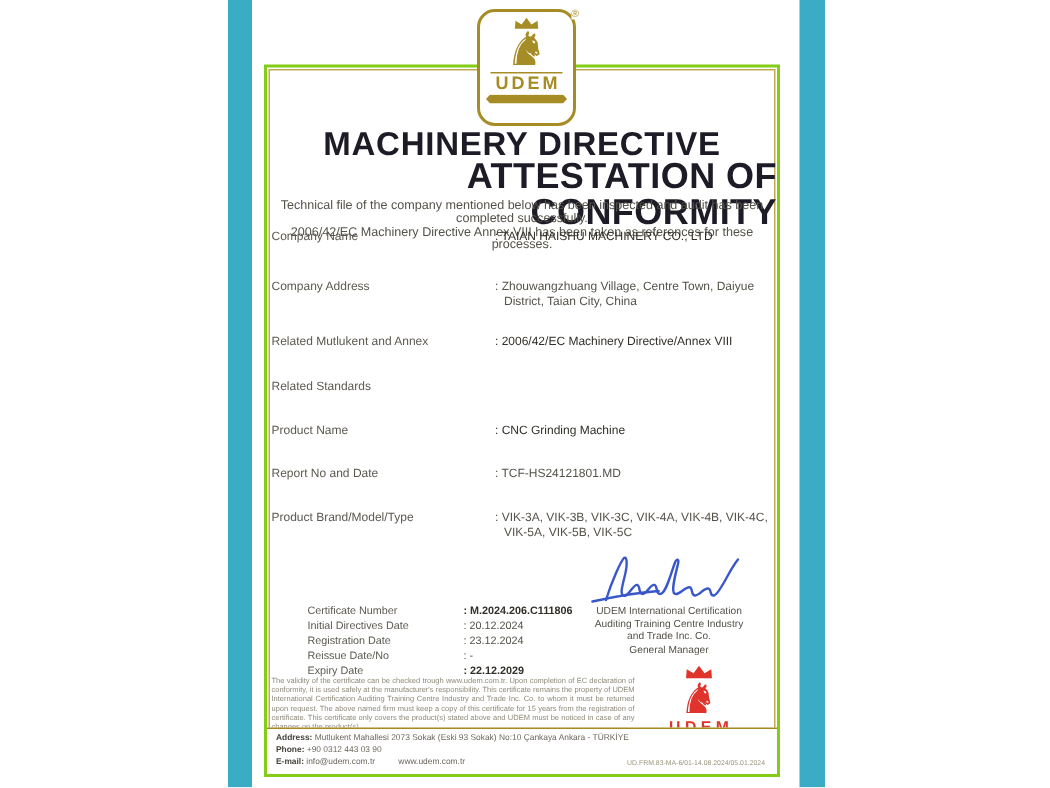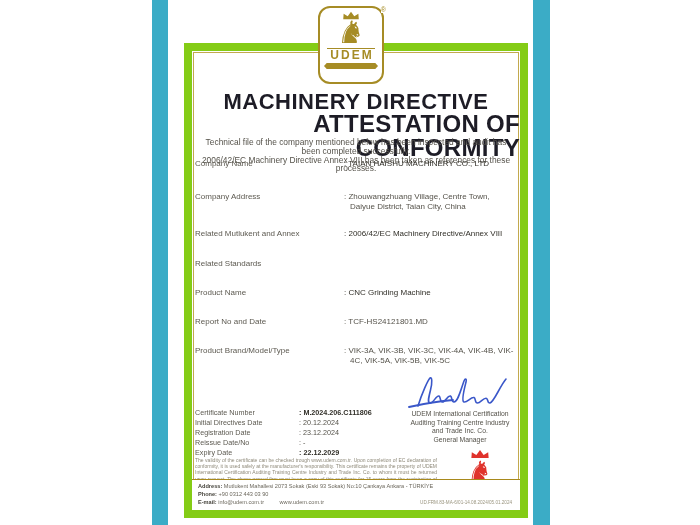--- a/index.html
+++ b/index.html
@@ -4,22 +4,22 @@
 <style>
   html,body { margin:0; padding:0; background:#ffffff; }
   .stage {
     position:relative; width:700px; height:525px; background:#ffffff;
     font-family:"Liberation Sans", sans-serif; overflow:hidden;
   }
   .teal-bar { position:absolute; top:0; bottom:0; background:#3BACC6; }
   .teal-bar.left  { left:152px; width:16px; }
   .teal-bar.right { left:533px; width:17px; }
 
-  .frame { position:absolute; left:184px; top:43px; width:344px; height:475px;
-           border:8px solid #84cc16; box-sizing:border-box; }
+  .frame { position:absolute; left:176px; top:43px; width:344px; height:475px;
+           border:2px solid #84cc16; box-sizing:border-box; }
   .frame-liner { position:absolute; inset:1px; border:1px solid #C3A94E; pointer-events:none; }
 
   
   .logo-top { position:absolute; left:318px; top:6px; width:66px; height:78px;
     background:#ffffff; border:2px solid #A68C25; border-radius:12px; z-index:5;
     display:flex; flex-direction:column; align-items:center; box-sizing:border-box; }
   .logo-top .crown { margin-top:3px; }
   .horse { display:inline-block; transform:scaleX(-1); line-height:0.9; }
   .logo-top .horse { font-size:31px; color:#A68C25; margin-top:-1px; }
   .logo-top .rule { width:48px; border-top:1.4px solid #A68C25; margin-top:1px; }
@@ -45,21 +45,21 @@
   .field-value { flex:1; font-size:8px; color:#55524A; text-indent:-6px; padding-left:6px;
     line-height:9.5px; max-width:232px; }
   .field-value.bold { font-weight:normal; color:#312F28; }
 
   
   .sig-svg { position:absolute; left:213px; top:321px; }
   .sig-text { position:absolute; left:198px; top:359px; width:140px; text-align:center;
     font-size:6.8px; line-height:8.6px; color:#55524A; }
 
   
-  .cert-row { position:absolute; left:3px; display:flex; }
+  .cert-row { position:absolute; left:3px; display:flex;padding-left:24px; }
   .cert-label { flex:none; width:104px; font-size:7.2px; color:#5C5950; }
   .cert-value { font-size:7.2px; color:#55524A; }
   .cert-value.bold { font-weight:bold; color:#312F28; }
 
   .fine-print { position:absolute; left:3px; top:406px; width:242px; font-size:5px;
     line-height:6.2px; color:#8F8A7A; text-align:justify; }
 
   
   .logo-bottom { position:absolute; left:248px; top:398px; width:80px;
     display:flex; flex-direction:column; align-items:center; }

